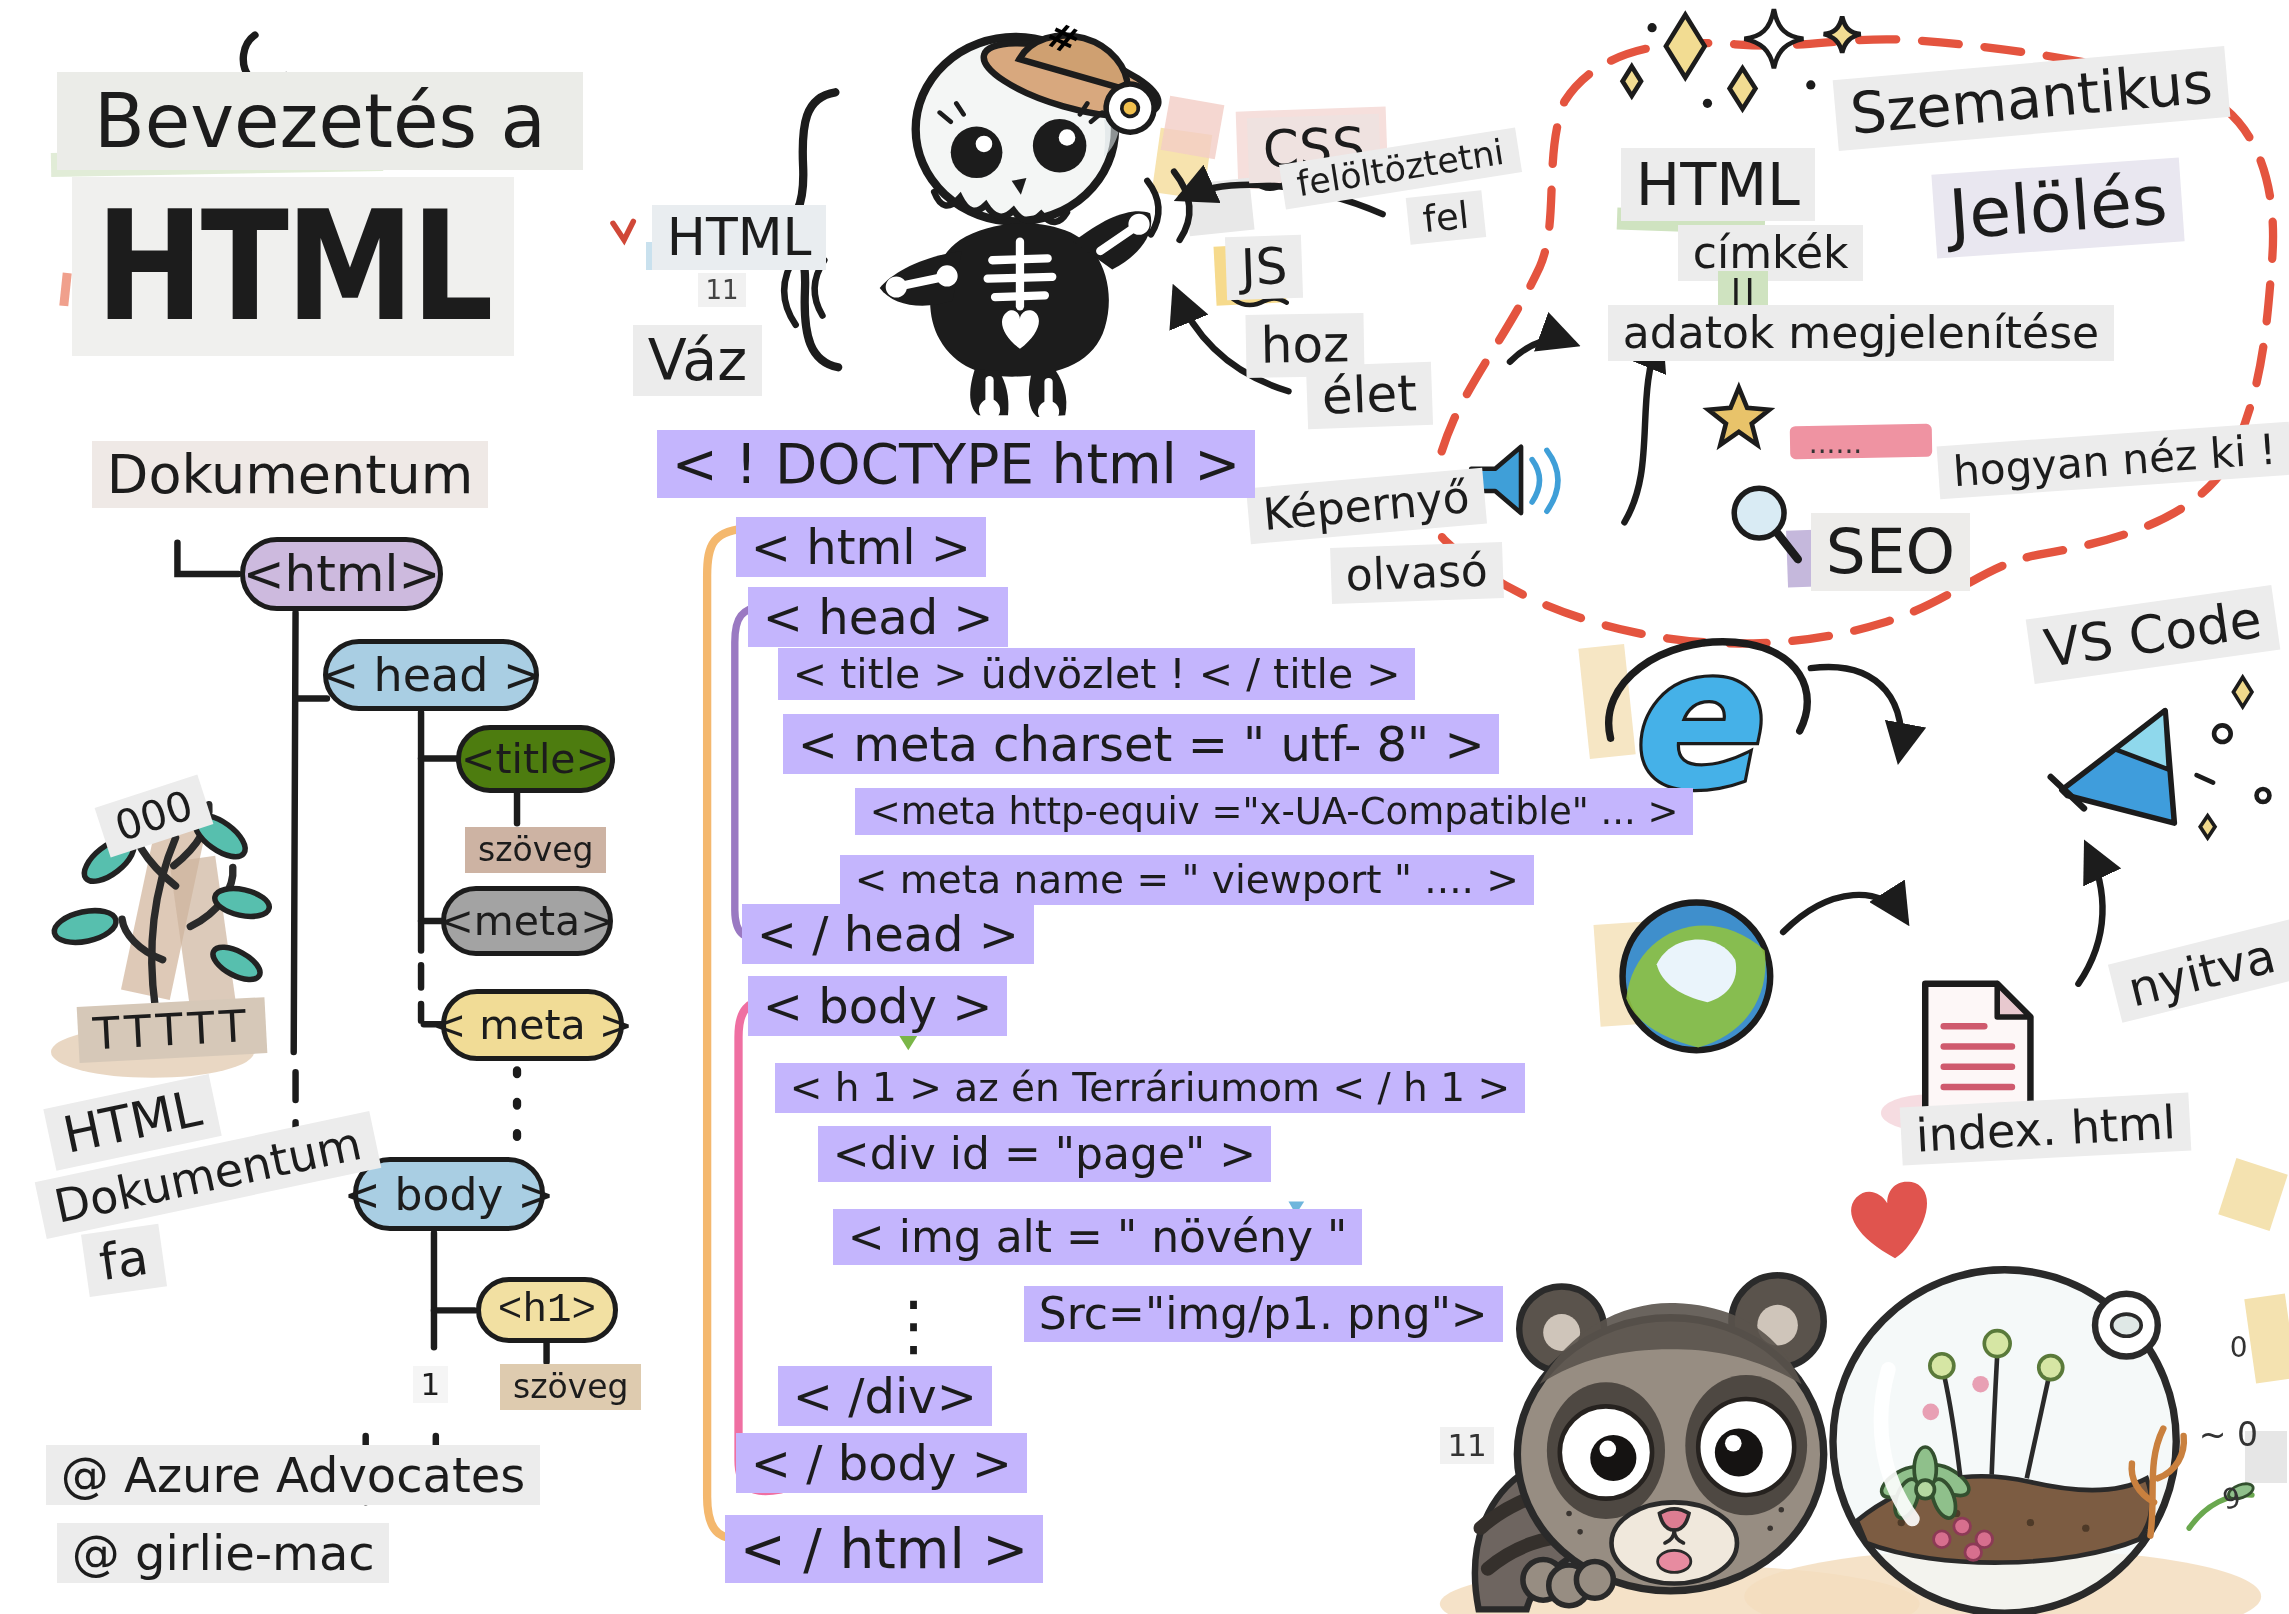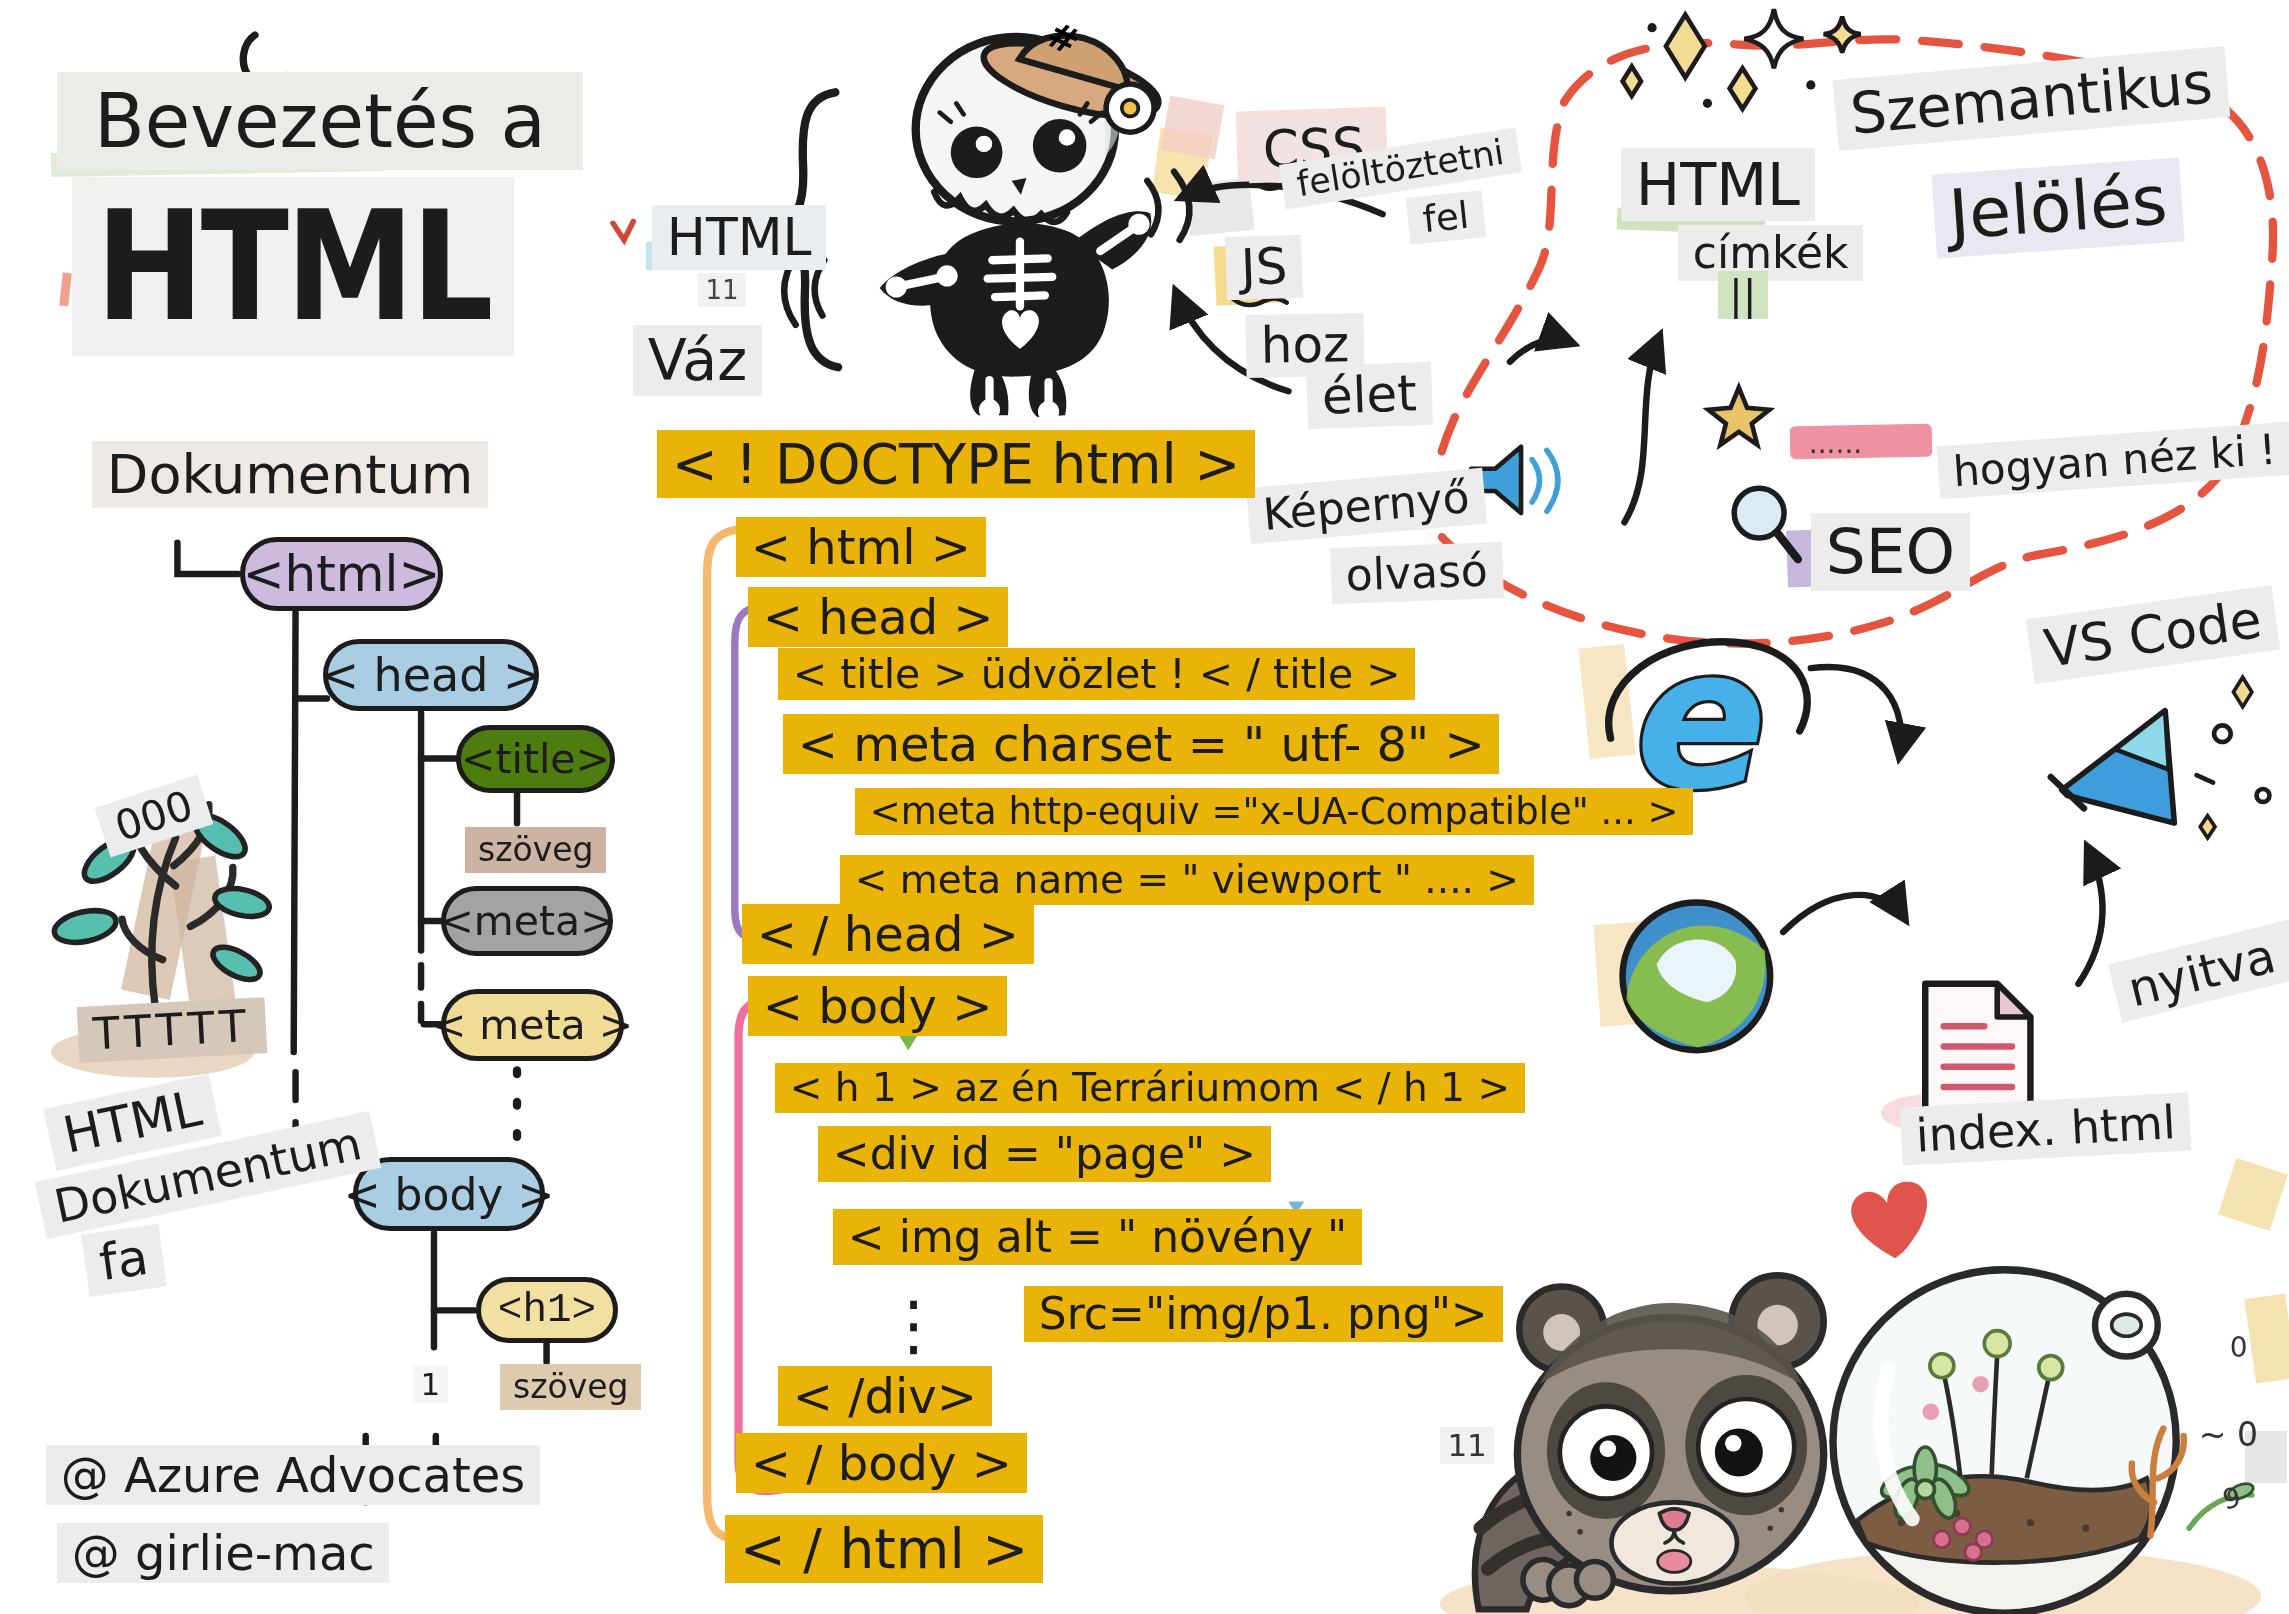--- a/index.html
+++ b/index.html
@@ -3,21 +3,21 @@
 <meta charset="utf-8">
 <style>
   html,body{margin:0;padding:0;background:#fff;}
   body{width:2290px;height:1614px;}
   .canvas{position:relative;width:2290px;height:1614px;overflow:hidden;
           font-family:"DejaVu Sans","Liberation Sans",sans-serif;color:#1c1c1c;background:#fff;}
   .wash{position:absolute;z-index:1;}
   .art{position:absolute;left:0;top:0;z-index:2;}
   .lb{position:absolute;z-index:3;background:#ececec;padding:1.8px 14.8px;white-space:nowrap;line-height:1.18;}
   .bare{background:transparent;}
-  .code{background:#eab308;}
+  .code{background:#c4b5fd;}
   .pill{position:absolute;z-index:3;border:5.5px solid #1c1c1c;border-radius:41px;
         display:flex;align-items:center;justify-content:center;white-space:nowrap;box-sizing:border-box;}
 </style>
 </head>
 <body>
 
 <div class="canvas">
 
   <div class="wash" style="left:51px;top:150px;width:332px;height:24px;background:#d4e4c6;opacity:.7;transform:rotate(-1deg);"></div>
   <div class="wash" style="left:646px;top:242px;width:85px;height:28px;background:#bcd9ea;opacity:.8;"></div>
@@ -321,20 +321,21 @@
   <div class="lb" style="left:1408px;top:194px;font-size:37px;transform:rotate(-6deg);">fel</div>
   <div class="lb" style="left:1226px;top:236px;font-size:50px;transform:rotate(-2deg);">JS</div>
   <div class="lb" style="left:1246px;top:314px;font-size:50px;transform:rotate(-1deg);">hoz</div>
   <div class="lb" style="left:1307px;top:364px;font-size:50px;transform:rotate(-2deg);">élet</div>
 
   <div class="lb" style="left:1835px;top:63px;font-size:57px;transform:rotate(-5deg);">Szemantikus</div>
   <div class="lb" style="left:1934px;top:166px;font-size:68px;background:#e9e7f0;transform:rotate(-4deg);">Jelölés</div>
   <div class="lb" style="left:1621px;top:148px;font-size:59px;">HTML</div>
   <div class="lb" style="left:1678px;top:225px;font-size:44px;">címkék</div>
   <div class="lb" style="left:1718px;top:271px;font-size:41px;background:#cfe3c0;padding:0 11px;">||</div>
+  <div class="lb" style="left:1608px;top:305px;font-size:44px;">adatok megjelenítése</div>
   <div class="lb bare" style="left:1794px;top:425px;font-size:28px;color:#333;">......</div>
   <div class="lb" style="left:1938px;top:434px;font-size:42px;transform:rotate(-4deg);">hogyan néz ki !</div>
   <div class="lb" style="left:1811px;top:513px;font-size:63px;background:#edecea;text-align:center;">SEO</div>
   <div class="lb" style="left:1248px;top:478px;font-size:44px;transform:rotate(-5deg);">Képernyő</div>
   <div class="lb" style="left:1331px;top:545px;font-size:44px;transform:rotate(-2deg);">olvasó</div>
 
   <div class="lb code" style="left:657px;top:430px;font-size:55px;">&lt; ! DOCTYPE html &gt;</div>
   <div class="lb code" style="left:736px;top:517px;font-size:48px;">&lt; html &gt;</div>
   <div class="lb code" style="left:748px;top:587px;font-size:48px;">&lt; head &gt;</div>
   <div class="lb code" style="left:778px;top:648px;font-size:41px;">&lt; title &gt; üdvözlet ! &lt; / title &gt;</div>

